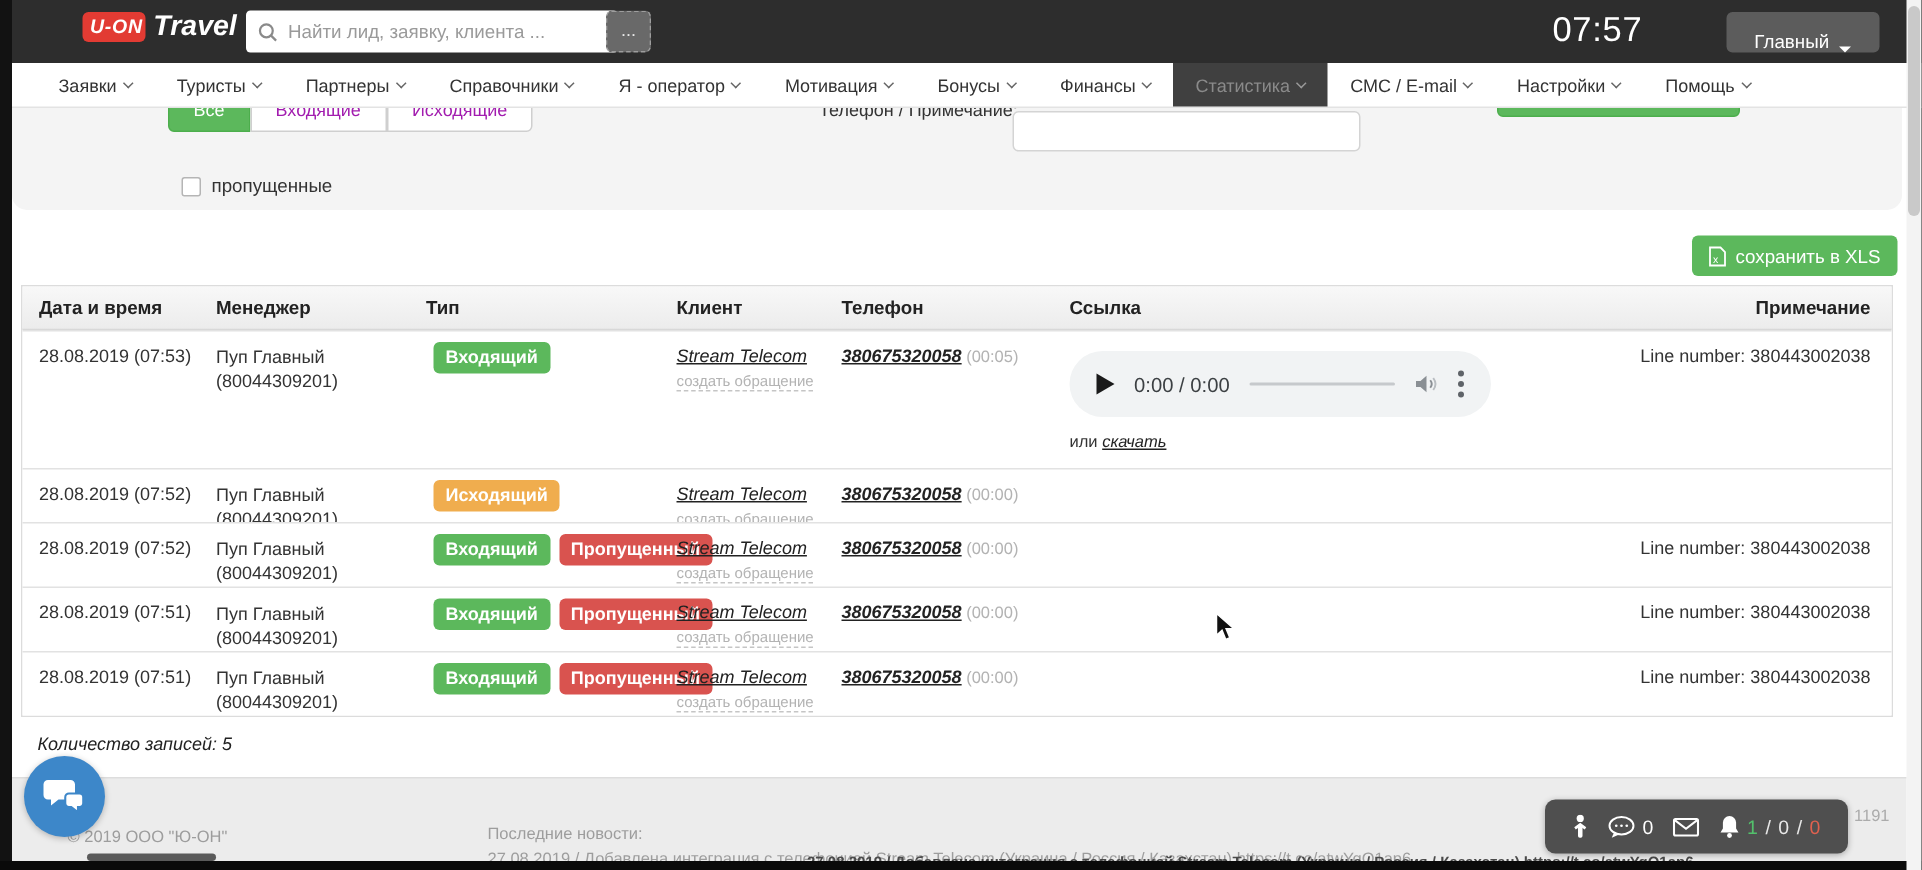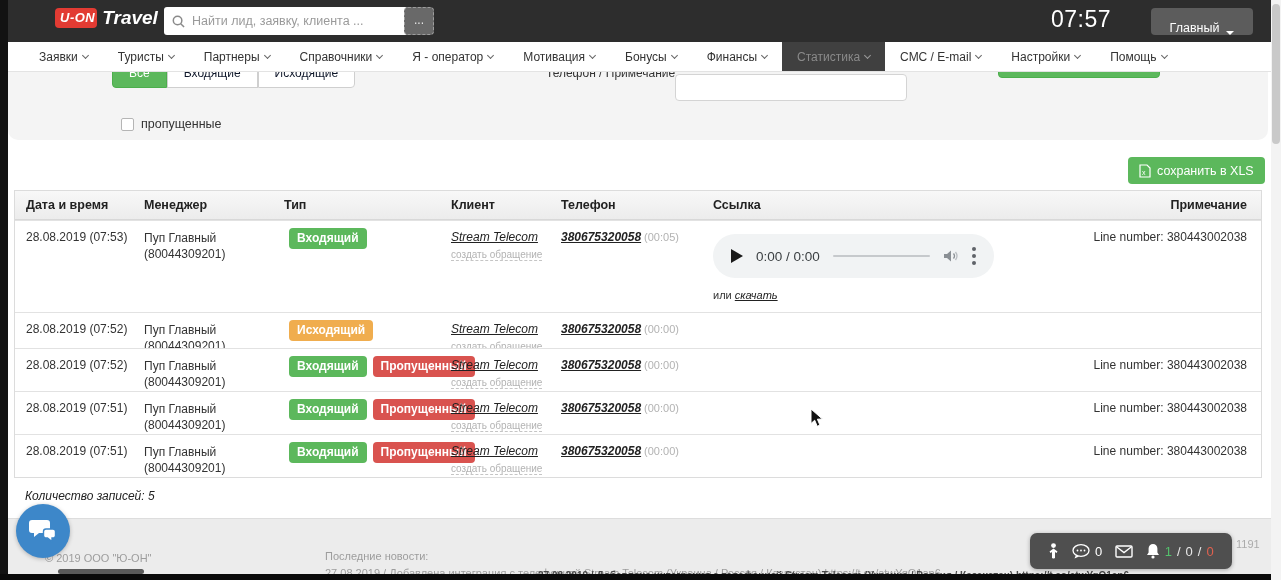--- a/index.html
+++ b/index.html
@@ -9,35 +9,35 @@
   
   .topbar { position:absolute; left:0; top:0; width:1281px; height:42px; background:#2d2d2d; z-index:5; }
   .logo { position:absolute; left:55px; top:7px; display:flex; align-items:center; }
   .logo-badge { background:#e23b33; color:#fff; font-weight:bold; font-style:italic; font-size:13px; padding:2px 2px 3px 5px; border-radius:4px; letter-spacing:.5px; }
   .logo-travel { color:#fff; font-weight:bold; font-style:italic; font-size:19px; margin-left:5px; }
   .search-wrap { position:absolute; left:148px; top:7px; width:248px; height:28px; background:#fff; border-radius:3px; display:flex; align-items:center; padding:12px 8px;margin-left:16px; }
   .search-wrap svg { flex:0 0 auto; }
   .search-input { border:none; outline:none; font-size:12.5px; color:#333; width:100%; margin-left:7px; background:transparent; font-family:"Liberation Sans", sans-serif; }
   .search-input::placeholder { color:#9a9a9a; }
   .dots-btn { position:absolute; left:404px; top:7px; width:30px; height:28px; background:#696969; border:1px dashed #9e9e9e; border-radius:4px; color:#e8e8e8; font-size:12px; text-align:center; line-height:24px; cursor:pointer; }
-  .clock { position:absolute; right:170px; top:6px; color:#fff; font-size:23px; letter-spacing:.5px; }
+  .clock { position:absolute; right:186px; top:6px; color:#fff; font-size:23px; letter-spacing:.5px; }
   .account-btn { position:absolute; right:28px; top:8px; min-width:102px; height:27px; background:#5c5c5c; border-radius:4px; color:#fff; font-size:12.5px; display:flex; align-items:flex-end; justify-content:center; gap:7px; cursor:pointer; }
   .caret-down { width:0; height:0; border-left:4px solid transparent; border-right:4px solid transparent; border-top:4px solid #fff; }
 
   
   .navbar { position:absolute; left:0; top:42px; width:1281px; height:30px; background:#fff; border-bottom:1px solid #e3e3e3; display:flex; align-items:stretch; padding-left:24px; z-index:4; }
   .nav-item { display:flex; align-items:center; padding:0 15px; font-size:12px; color:#333; cursor:pointer; white-space:nowrap; }
   .nav-item.active { background:#404040; color:#8a8a8a; }
   .chev { display:inline-block; width:5px; height:5px; border-right:1px solid #666; border-bottom:1px solid #666; transform:rotate(45deg); margin-left:5px; margin-top:-3px; }
   .nav-item.active .chev { border-color:#9a9a9a; }
 
   
   .filter-panel { position:absolute; left:8px; top:72px; width:1260px; height:68px; background:#f4f4f4; border-radius:0 0 10px 10px; overflow:hidden; z-index:1; }
   .btn-group { position:absolute; left:104px; top:-14px; display:flex; }
-  .fbtn { height:30px; font-size:12px; padding:0 16px; border:1px solid #cfcfcf; background:#fff; color:#0f172a; display:flex; align-items:center; cursor:pointer; }
+  .fbtn { height:30px; font-size:12px; padding:0 16px; border:1px solid #cfcfcf; background:#fff; color:#a21caf; display:flex; align-items:center; cursor:pointer; }
   .fbtn.first { border-radius:4px 0 0 4px; background:#5cb85c; border-color:#4cae4c; color:#fff; }
   .fbtn.last { border-radius:0 4px 4px 0; }
   .missed-row { position:absolute; left:113px; top:29px; display:flex; align-items:center; gap:7px;margin-top:16px; }
   .checkbox { width:13px; height:13px; background:#fff; border:1px solid #b5b5b5; border-radius:2px; cursor:pointer; }
   .missed-label { font-size:12.5px; color:#333; }
   .phone-note-label { position:absolute; left:538px; top:-6px; font-size:12px; color:#333; }
   .phone-note-input { position:absolute; left:667px; top:2px; width:232px; height:27px; background:#fff; border:1px solid #d4d4d4; border-radius:4px; outline:none; padding:0 8px; font-size:12px; color:#333; font-family:"Liberation Sans", sans-serif; }
   .search-green-sliver { position:absolute; left:990px; top:-21px; width:162px; height:27px; background:#5cb85c; border:1px solid #4cae4c; border-radius:4px; }
 
   

